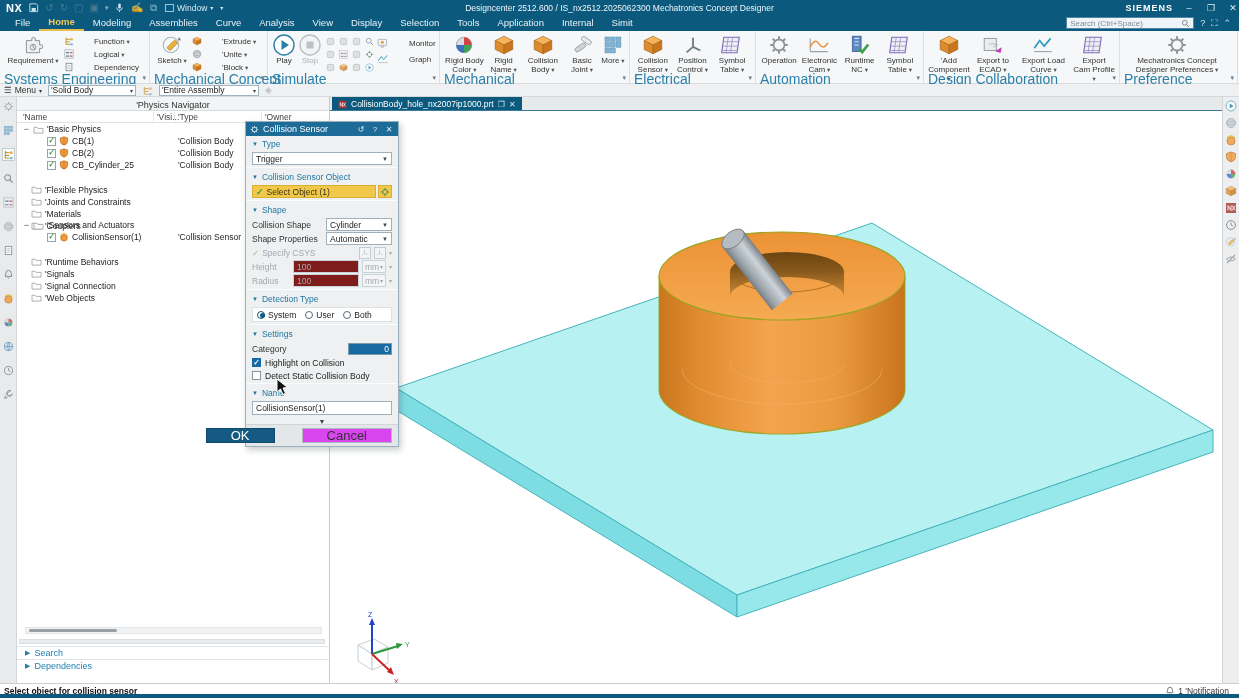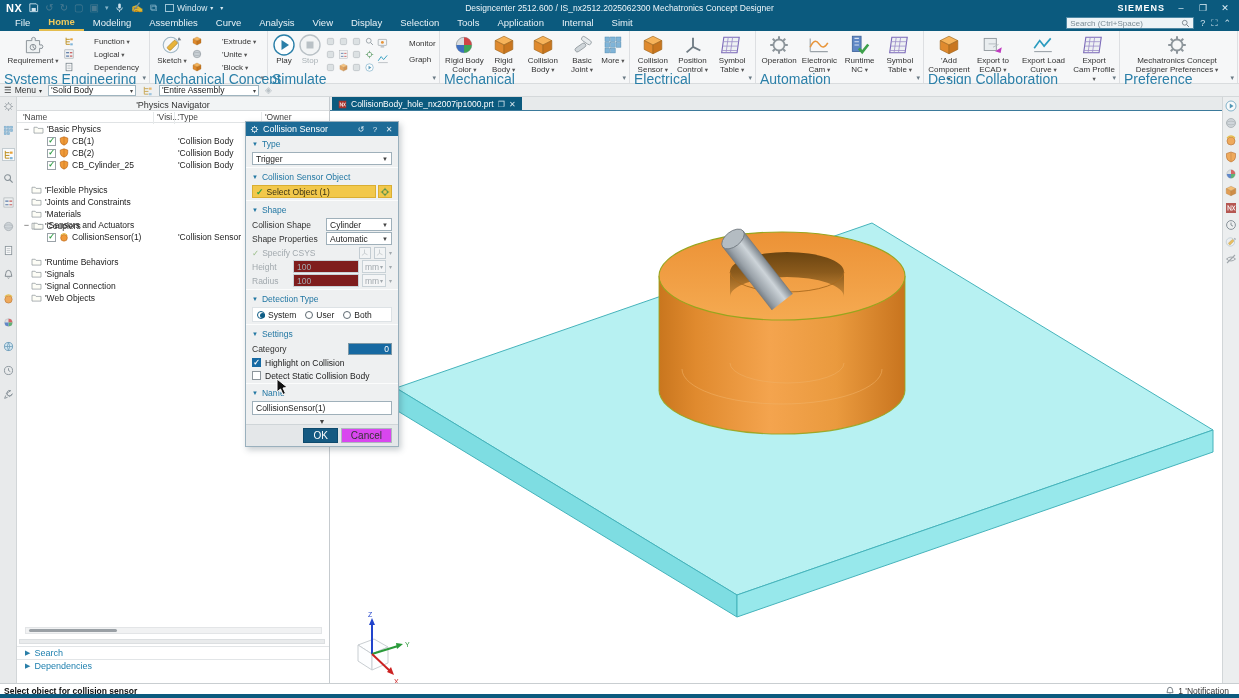--- a/index.html
+++ b/index.html
@@ -10,21 +10,21 @@
 
   
   #titlebar { position:absolute; left:0; top:0; width:1239px; height:15px;
     background:#0b5a7e; color:#eaf3f8; display:flex; align-items:center; }
   #titlebar .logo { font-weight:bold; font-size:11px; color:#fff; margin:0 6px 0 6px; letter-spacing:.5px;}
   .qat { display:flex; align-items:center; gap:6px; color:#9cc4d6; font-size:10px; }
   .qat .gl { opacity:.85; cursor:default; }
   .qat .dis { opacity:.4; }
   #titlebar .wintxt { margin-left:8px; font-size:8.5px; color:#d9e9f1; display:flex; align-items:center; gap:3px;}
   #titlebar .title { position:absolute; left:0; right:0; text-align:center; font-size:8.5px; color:#eef6fa; pointer-events:none;}
-  #titlebar .right { margin-left:auto; display:flex; align-items:center; gap:10px; padding-right:8px; z-index:2;}
+  #titlebar .right { margin-left:auto; display:flex; align-items:center; gap:10px; z-index:2;}
   #titlebar .brand { font-weight:bold; font-size:9px; letter-spacing:1px; color:#ffffff;}
   #titlebar .winbtn { font-size:9px; color:#dfeef5; width:12px; text-align:center; cursor:default;}
 
   
   #tabrow { position:absolute; left:0; top:15px; width:1239px; height:16px;
     background:#0b5a7e; display:flex; align-items:center; padding-left:6px; }
   .rtab { color:#e9f2f7; font-size:9.5px; padding:1px 9px 2px; cursor:default; }
   .rtab.active { color:#f0c95c; font-weight:bold; border-bottom:2px solid #e4bd4e; }
   #tabrow .trright { margin-left:auto; display:flex; align-items:center; gap:6px; padding-right:8px;}
   #searchbox { width:128px; height:12px; background:#eef4f7; border:1px solid #4d87a3;
@@ -136,21 +136,21 @@
   .chkrow { display:flex; align-items:center; gap:4px; margin:2px 6px; height:11px; color:#222;}
   .chk { width:9px; height:9px; border:1px solid #8d959b; background:#fff; display:flex; align-items:center; justify-content:center;}
   .chk.on { background:#1669a2; border-color:#1669a2; color:#fff; font-size:8px; font-weight:bold; line-height:1;}
   #catbox { width:44px; height:12px; border:1px solid #7d98a6; background:#1669a2; color:#fff;
     display:flex; align-items:center; justify-content:flex-end; padding:0 2px;}
   #nameinput { margin:1px 6px; width:calc(100% - 12px); height:14px; border:1px solid #9fb0ba; background:#fff;
     font-family:"Liberation Sans",sans-serif; font-size:8.5px; color:#222; padding:0 3px;}
   #dlgmore { text-align:center; color:#444; font-size:7px; padding:2px 0 3px; }
   #dlgfoot { position:absolute; left:0; bottom:0; width:100%; height:22px; background:#e4e7e9; border-top:1px solid #cfd5d8;
     display:flex; align-items:center; justify-content:flex-end; gap:3px; padding:0 6px;}
-  .btn { height:15px; padding:0 9px; display:flex; align-items:center; font-size:10px; cursor:default;}
+  .btn { height:15px; padding:0 24px; display:flex; align-items:center; font-size:13px; cursor:default;margin-left:24px;}
   .btn.primary { background:#155a82; color:#fff; border:1px solid #0e4a6d;}
   .btn.plain { background:#d946ef; color:#333; border:1px solid #aeb8be;}
 
   
   #statusbar { position:absolute; left:0; top:683px; width:1239px; height:15px; background:#fff; border-top:1px solid #c9ced1;}
   #statusmsg { position:absolute; left:4px; top:2px; font-weight:bold; color:#111; font-size:8.5px;}
   #statusright { position:absolute; right:10px; top:2px; display:flex; align-items:center; gap:3px; color:#333; font-size:8.5px;}
   #bluestrip { position:absolute; left:0; top:694px; width:1239px; height:4px; background:#0b5a7e;}
 
   svg.ic { display:block; }
@@ -570,21 +570,21 @@
           </svg>
         </span>
       <span class="blb caret">Rigid Body Color</span>
     </div>
     <div class="bitem w34">
       <span class="bic">
           <svg class="ic" width="22" height="22">
             <use href="#s-cube"></use>
           </svg>
         </span>
-      <span class="blb caret">Rigid Body</span>
+      <span class="blb caret">Rigid Name</span>
     </div>
     <div class="bitem">
       <span class="bic">
           <svg class="ic" width="22" height="22">
             <use href="#s-cube"></use>
           </svg>
         </span>
       <span class="blb caret">Collision Body</span>
     </div>
     <div class="bitem w34">

